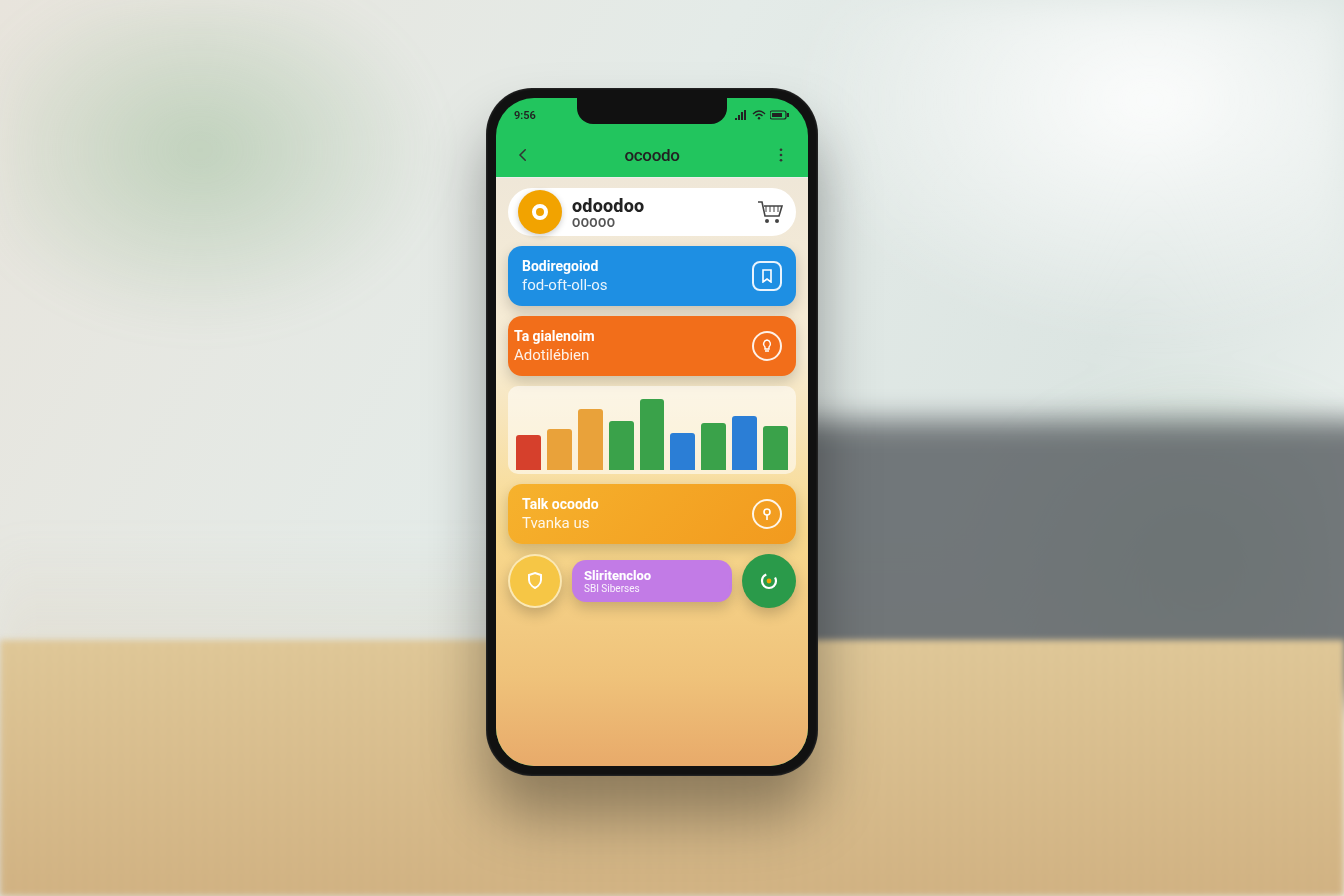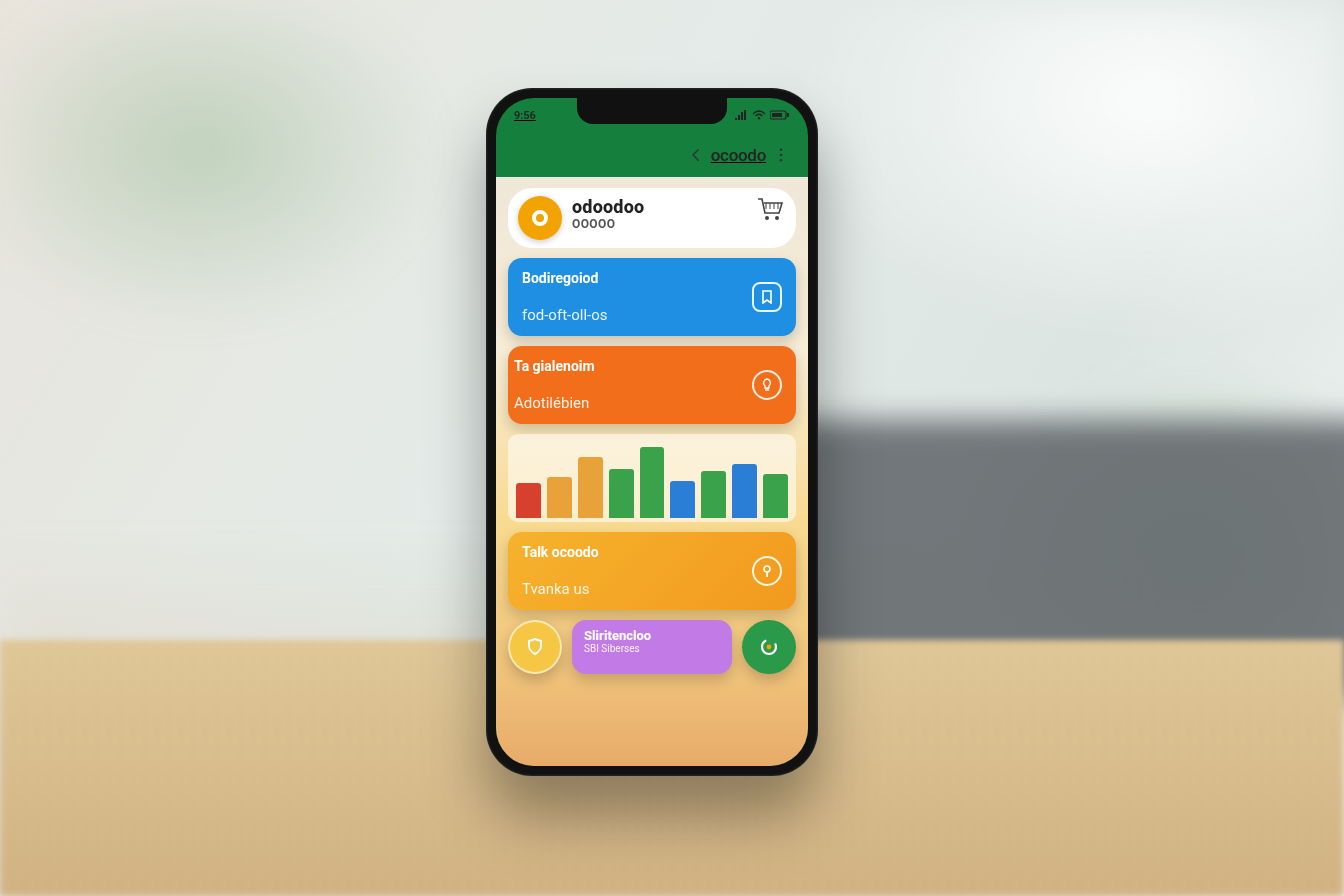--- a/index.html
+++ b/index.html
@@ -32,74 +32,73 @@
     background: repeating-linear-gradient(90deg, rgba(0,0,0,0.03) 0 2px, transparent 2px 12px);
   }
 
   
   .phone {
     position:absolute; left:486px; top:88px; width:332px; height:688px;
     background:#111; border-radius:46px; padding:10px;
     box-shadow: 0 40px 60px rgba(0,0,0,0.35), inset 0 0 3px rgba(255,255,255,0.2);
   }
   .phone .inner {
-    width:100%; height:100%; background:#15803d; border-radius:38px; overflow:hidden;
+    width:100%; height:100%; background:#22c55e; border-radius:38px; overflow:hidden;
     position:relative;
-    text-decoration:underline;
   }
   .notch {
     position:absolute; top:0; left:50%; transform:translateX(-50%);
     width:150px; height:26px; background:#111;
     border-bottom-left-radius:16px; border-bottom-right-radius:16px; z-index:20;
   }
   .statusbar {
     height:34px; display:flex; align-items:center; justify-content:space-between;
     padding:0 18px; font-size:11px; font-weight:600; color:#222;
   }
   .status-right{ display:flex; gap:4px; align-items:center; font-size:10px;}
   .header {
-    height:46px; display:flex; align-items:center; justify-content:flex-end;
+    height:46px; display:flex; align-items:center; justify-content:space-between;
     padding:0 12px; border-bottom:1px solid #eee;
   }
   .back-btn, .menu-btn { width:30px; height:30px; display:flex; align-items:center; justify-content:center; color:#333;}
   .title { font-size:17px; font-weight:500; letter-spacing:-0.3px; color:#222; }
   .scroll {
     position:absolute; top:80px; bottom:0; left:0; right:0;
     background:linear-gradient(180deg,#efe7d8 0%, #f7ecd4 30%, #f8d98e 60%, #efc27a 85%, #e8aa6a 100%);
     padding:10px 12px 12px; display:flex; flex-direction:column; gap:10px;
   }
   .brand {
-    background:#fff; border-radius:24px; padding:8px 10px; display:flex; align-items:flex-start; gap:10px;
+    background:#fff; border-radius:24px; padding:2px 10px; display:flex; align-items:center; gap:10px;
   }
   .brand .logo{ width:44px; height:44px; border-radius:50%; background:#f2a300; display:flex;align-items:center;justify-content:center; box-shadow:0 2px 6px rgba(0,0,0,.2);}
   .brand .logo .dot{ width:16px;height:16px;border:4px solid #fff;border-radius:50%;}
   .brand .btxt{display:flex;flex-direction:column;flex:1;}
   .brand .bn{font-weight:800;font-size:18px;letter-spacing:.2px;color:#222;}
   .brand .bs{font-size:12px;font-weight:700;color:#555;letter-spacing:.4px;}
   .brand .cart{color:#444;}
 
   .card {
     border-radius:14px; padding:12px 14px; color:#fff; display:flex; align-items:center; justify-content:space-between;
     box-shadow:0 6px 14px rgba(0,0,0,0.18);
   }
-  .card .left{display:flex;flex-direction:column;gap:20px;justify-content:center;}
+  .card .left{display:flex;flex-direction:column;gap:2px;justify-content:center;}
   .card .t{font-weight:700;font-size:14px;}
   .card .s{font-size:15px;opacity:.9;}
   .card .ic{width:30px;height:30px;border:2px solid rgba(255,255,255,.9);border-radius:8px;display:flex;align-items:center;justify-content:center;}
   .card.blue{background:#1e8fe3;}
   .card.orange{background:#f26e1a;padding-left:6px;}
   .card.yellow{background:linear-gradient(135deg,#f6b22d,#f29a1e);}
 
   .chart{
     background:rgba(255,255,255,0.55); border-radius:10px; padding:8px 8px 4px;
     display:flex; align-items:flex-end; gap:6px; height:88px;
   }
   .bar{flex:1;border-radius:3px 3px 0 0;}
 
-  .row{display:flex;gap:10px;}
+  .row{display:flex;gap:10px;align-items:center;}
   .fab{width:54px;height:54px;border-radius:50%;display:flex;align-items:center;justify-content:center;box-shadow:0 6px 14px rgba(0,0,0,0.2);}
   .fab.yellow{background:#f6c645;border:2px solid rgba(255,255,255,.6);}
   .fab.green{background:#2a9a4a;}
   .purplecard{flex:1;background:#c27be6;border-radius:14px;padding:8px 12px;color:#fff;box-shadow:0 6px 14px rgba(0,0,0,0.18);}
   .purplecard .t{font-weight:800;font-size:13px;}
   .purplecard .s{font-size:10px;opacity:.9;}
 
   
   svg{display:block;}
 </style>

